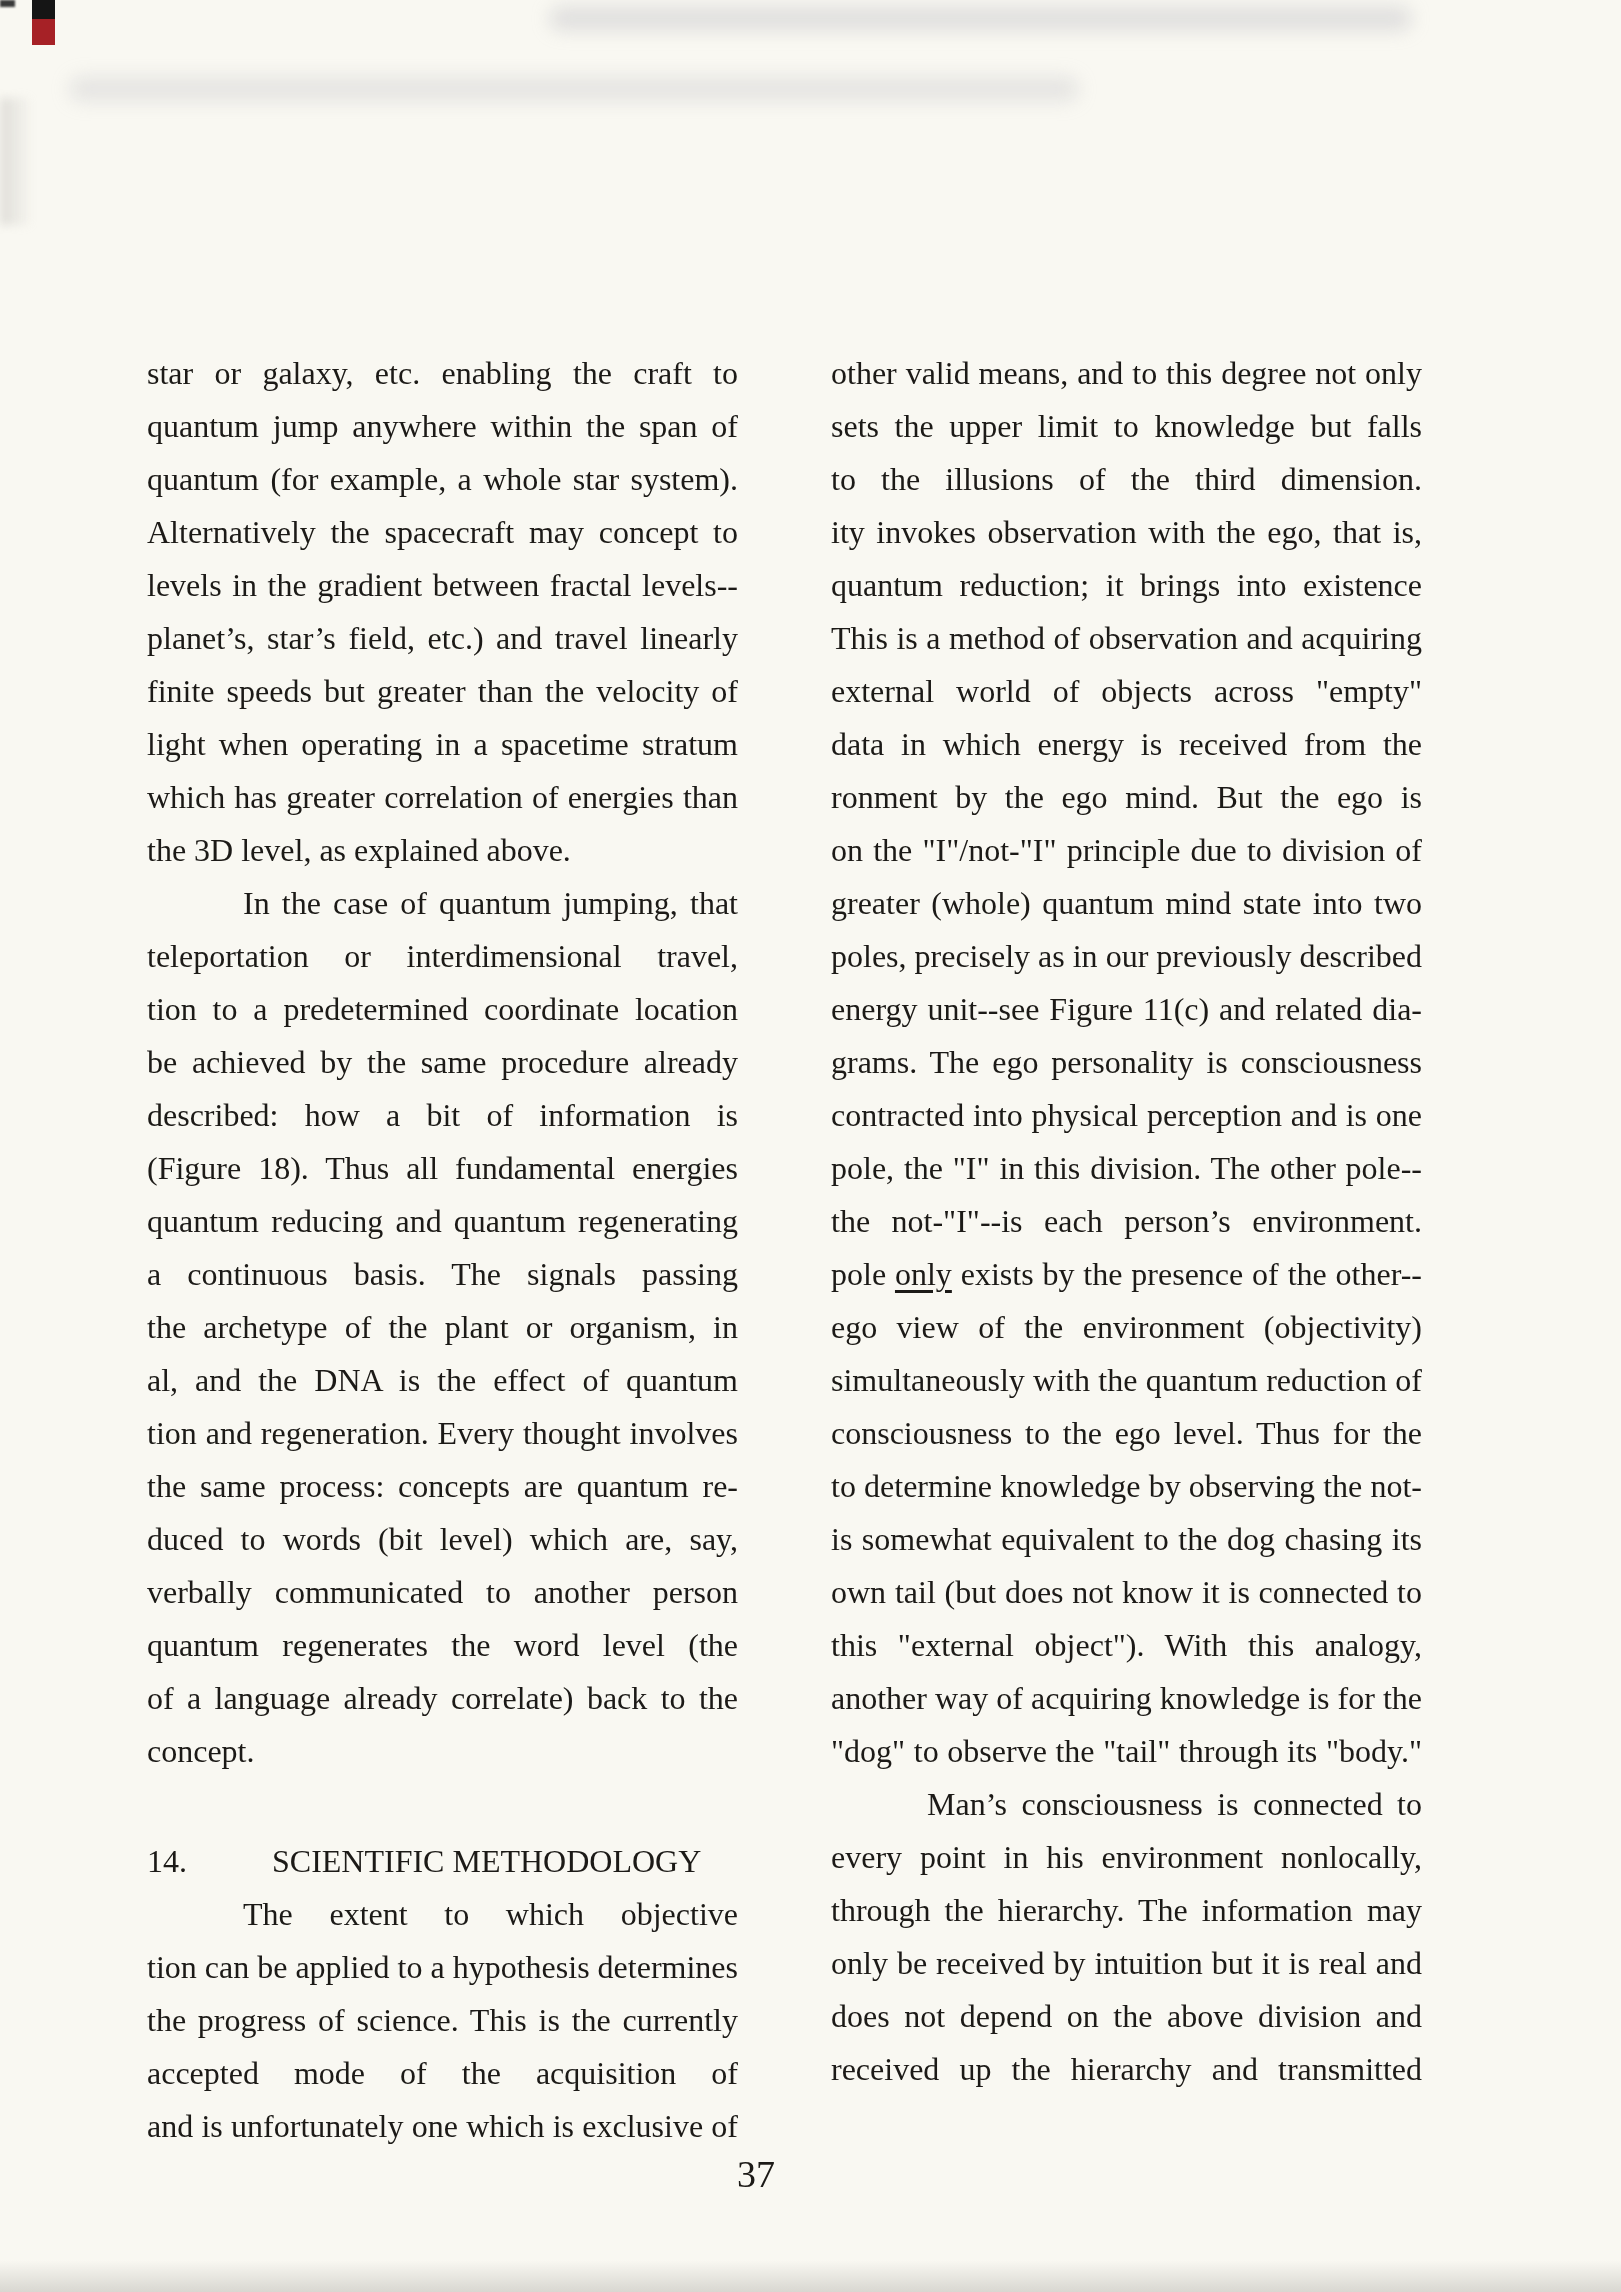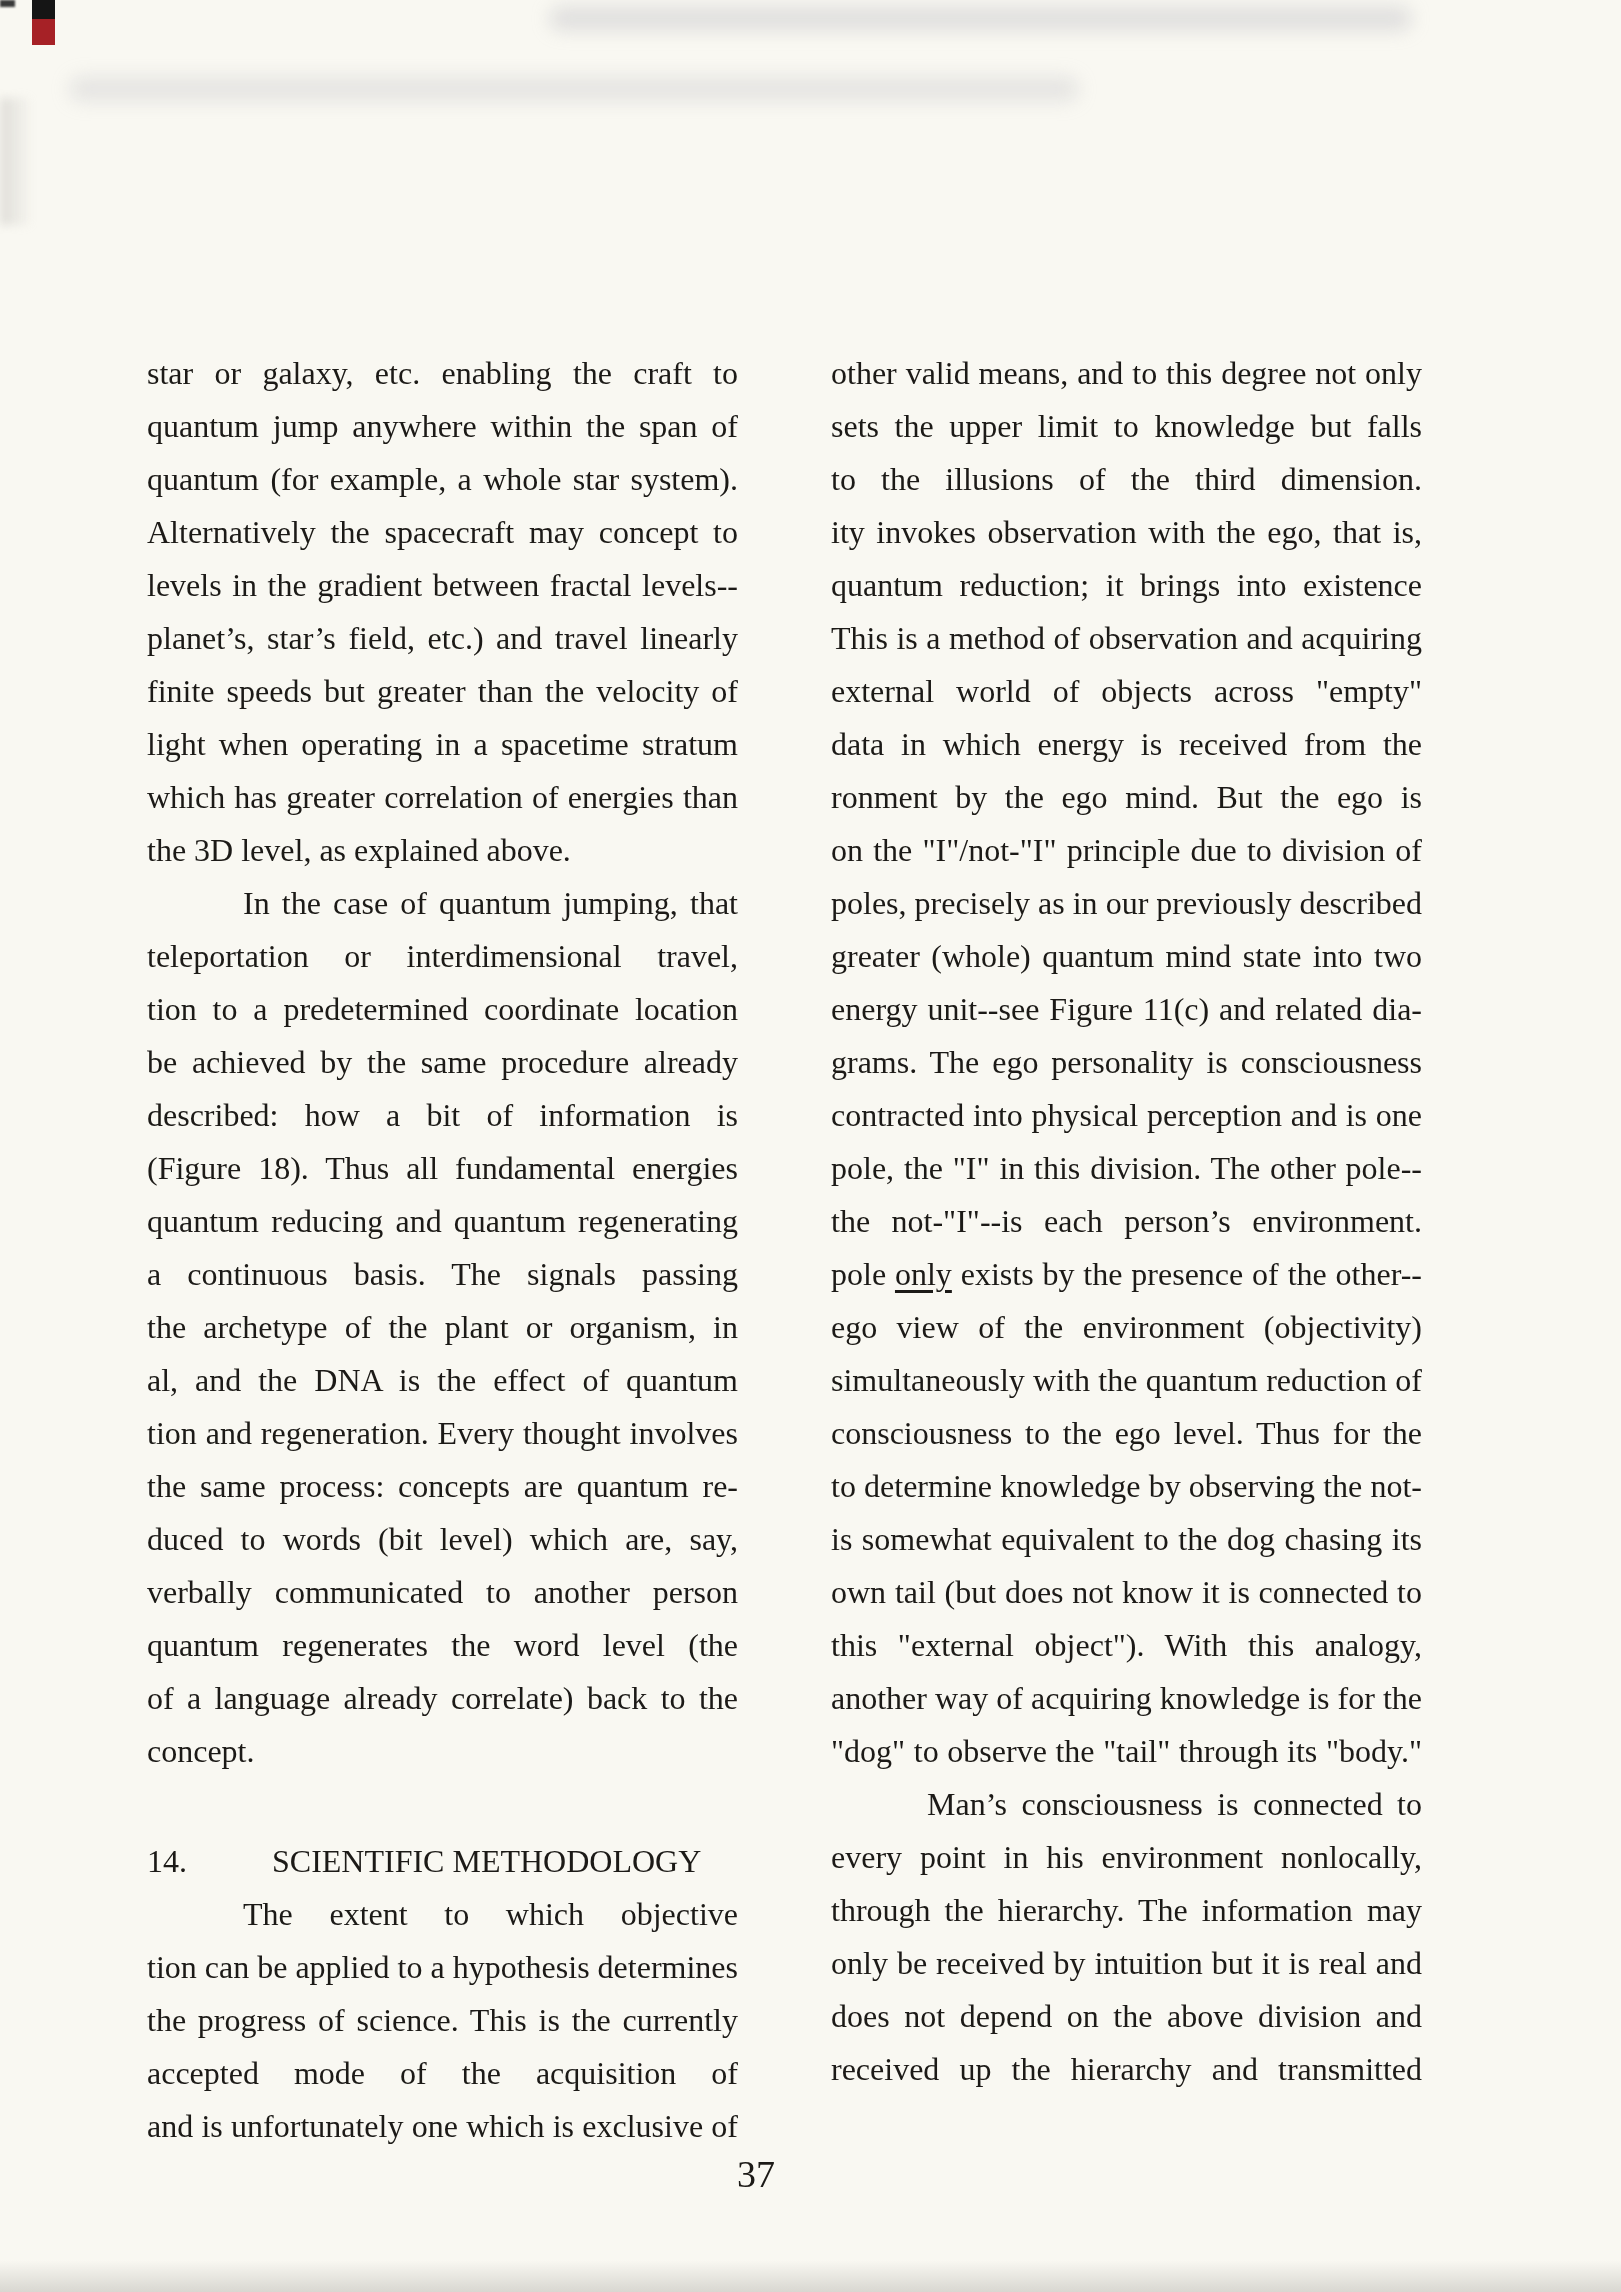--- a/index.html
+++ b/index.html
@@ -91,22 +91,22 @@
     <div class="ln j">other valid means, and to this degree not only</div>
     <div class="ln j">sets the upper limit to knowledge but falls prey</div>
     <div class="ln j">to the illusions of the third dimension.  Objectiv-</div>
     <div class="ln j">ity invokes observation with the ego, that is, by</div>
     <div class="ln j">quantum reduction; it brings into existence the</div>
     <div class="ln j">This is a method of observation and acquiring</div>
     <div class="ln j">external world of objects across "empty" space.</div>
     <div class="ln j">data in which energy is received from the envi-</div>
     <div class="ln j">ronment by the ego mind.  But the ego is based</div>
     <div class="ln j">on the "I"/not-"I" principle due to division of a</div>
+    <div class="ln j">greater (whole) quantum mind state into two</div>
     <div class="ln j">poles, precisely as in our previously described</div>
-    <div class="ln j">greater (whole) quantum mind state into two</div>
     <div class="ln j">energy unit--see Figure 11(c) and related dia-</div>
     <div class="ln j">grams.  The ego personality is consciousness</div>
     <div class="ln j">contracted into physical perception and is one</div>
     <div class="ln j">pole, the "I" in this division.  The other pole--</div>
     <div class="ln j">the not-"I"--is each person’s environment.  Each</div>
 
     <div class="ln j"><span>pole </span><span class="u">only</span><span> exists by the presence of the other--the</span></div>
 
     <div class="ln j">ego view of the environment (objectivity) occurs</div>
     <div class="ln j">simultaneously with the quantum reduction of</div>

